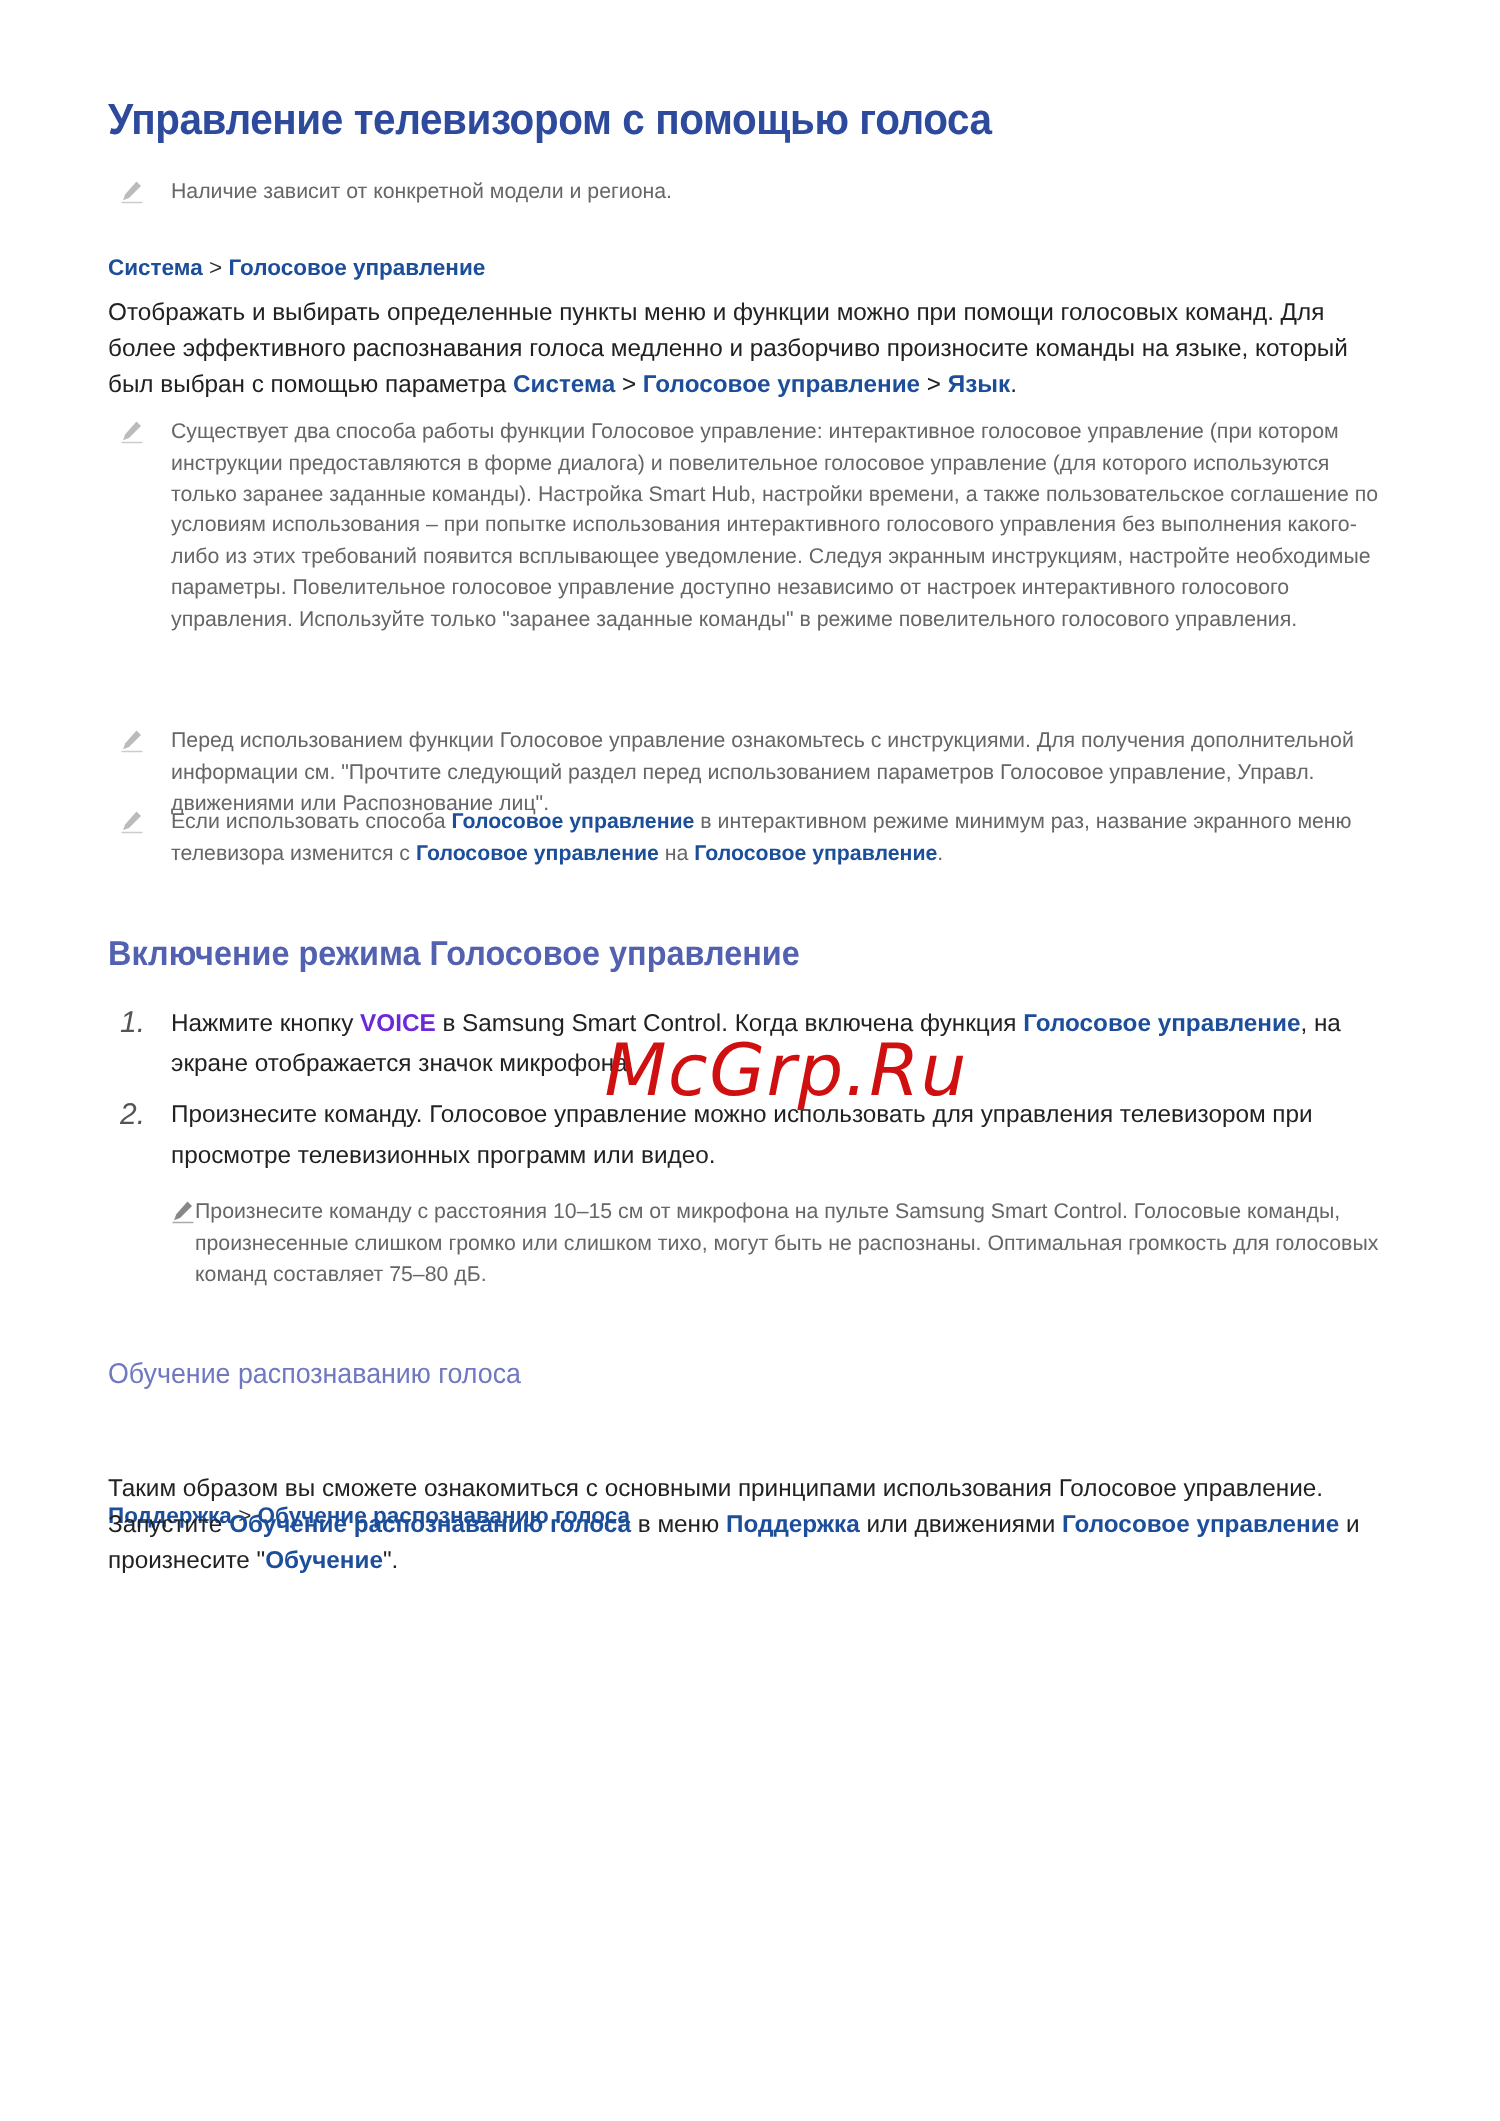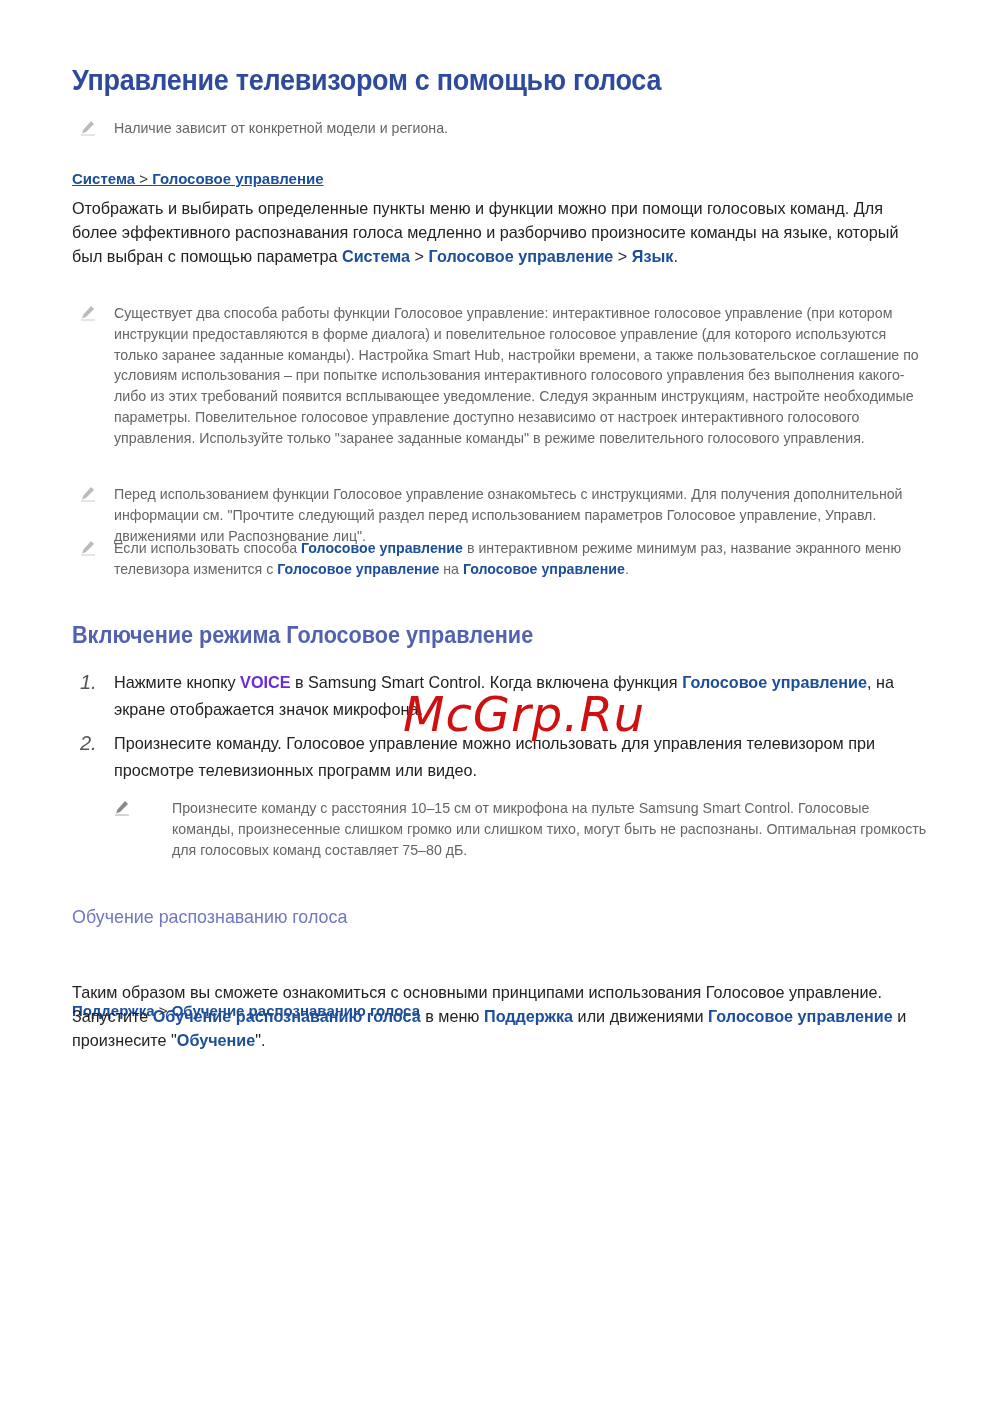--- a/index.html
+++ b/index.html
@@ -37,21 +37,21 @@
     .h3 {
       position: absolute; left: 0; top: 906px;
       font-size: 19px; color: #6f78c0;
       transform: scaleX(0.94); transform-origin: left center; white-space: nowrap;
     }
     .step { position: absolute; left: 0; width: 860px; font-size: 16.2px; line-height: 27px; color: #222; }
     .step .num { position: absolute; left: 8px; top: 0; font-size: 20px; font-style: italic; color: #555; }
     .step .txt { margin-left: 42px; display: block; }
     .sub-note { position: absolute; left: 36px; width: 824px; font-size: 14.2px; line-height: 20.8px; color: #666; }
     .sub-note .pen { position: absolute; left: 6px; top: 2px; width: 16px; height: 16px; }
-    .sub-note .txt { margin-left: 64px; display: block; }
+    .sub-note .txt { margin-left: 22px; display: block; }
     .watermark {
       position: absolute; left: 403px; top: 686px;
       font-size: 48px; font-style: italic; color: #d01010; letter-spacing: 1px;
       font-family: "DejaVu Sans", sans-serif;
     }
   </style>
 </head>
 <body>
 
 <div class="page">
@@ -59,29 +59,29 @@
   <div class="h1">Управление телевизором с помощью голоса</div>
 
   <div class="note" style="top:118px;">
     <svg class="pen" viewBox="0 0 16 16">
         <path d="M11 1 L14 4 L6 12 L2 13.5 L3.5 9.5 Z" fill="#bbb"></path>
         <rect x="1" y="14.5" width="14" height="1" fill="#ccc"></rect>
       </svg>
     <span class="txt">Наличие зависит от конкретной модели и региона.</span>
   </div>
 
-  <div class="crumb" style="top:170px;text-decoration:underline;">
+  <div class="crumb" style="top:170px;">
     <span>Система</span><span class="sep"> &gt; </span><span>Голосовое управление</span>
   </div>
 
   <div class="body" style="top:196px;">
     <span>Отображать и выбирать определенные пункты меню и функции можно при помощи голосовых команд. Для более эффективного распознавания голоса медленно и разборчиво произносите команды на языке, который был выбран с помощью параметра </span><span class="link">Система</span><span> &gt; </span><span class="link">Голосовое управление</span><span> &gt; </span><span class="link">Язык</span><span>.</span>
   </div>
 
-  <div class="note" style="top:278px;margin-top:25px;">
+  <div class="note" style="top:278px;">
     <svg class="pen" viewBox="0 0 16 16">
         <path d="M11 1 L14 4 L6 12 L2 13.5 L3.5 9.5 Z" fill="#bbb"></path>
         <rect x="1" y="14.5" width="14" height="1" fill="#ccc"></rect>
       </svg>
     <span class="txt">Существует два способа работы функции Голосовое управление: интерактивное голосовое управление (при котором инструкции предоставляются в форме диалога) и повелительное голосовое управление (для которого используются только заранее заданные команды). Настройка Smart Hub, настройки времени, а также пользовательское соглашение по условиям использования – при попытке использования интерактивного голосового управления без выполнения какого-либо из этих требований появится всплывающее уведомление. Следуя экранным инструкциям, настройте необходимые параметры. Повелительное голосовое управление доступно независимо от настроек интерактивного голосового управления. Используйте только "заранее заданные команды" в режиме повелительного голосового управления.</span>
   </div>
 
   <div class="note" style="top:460px;margin-top:24px;">
     <svg class="pen" viewBox="0 0 16 16">
         <path d="M11 1 L14 4 L6 12 L2 13.5 L3.5 9.5 Z" fill="#bbb"></path>

